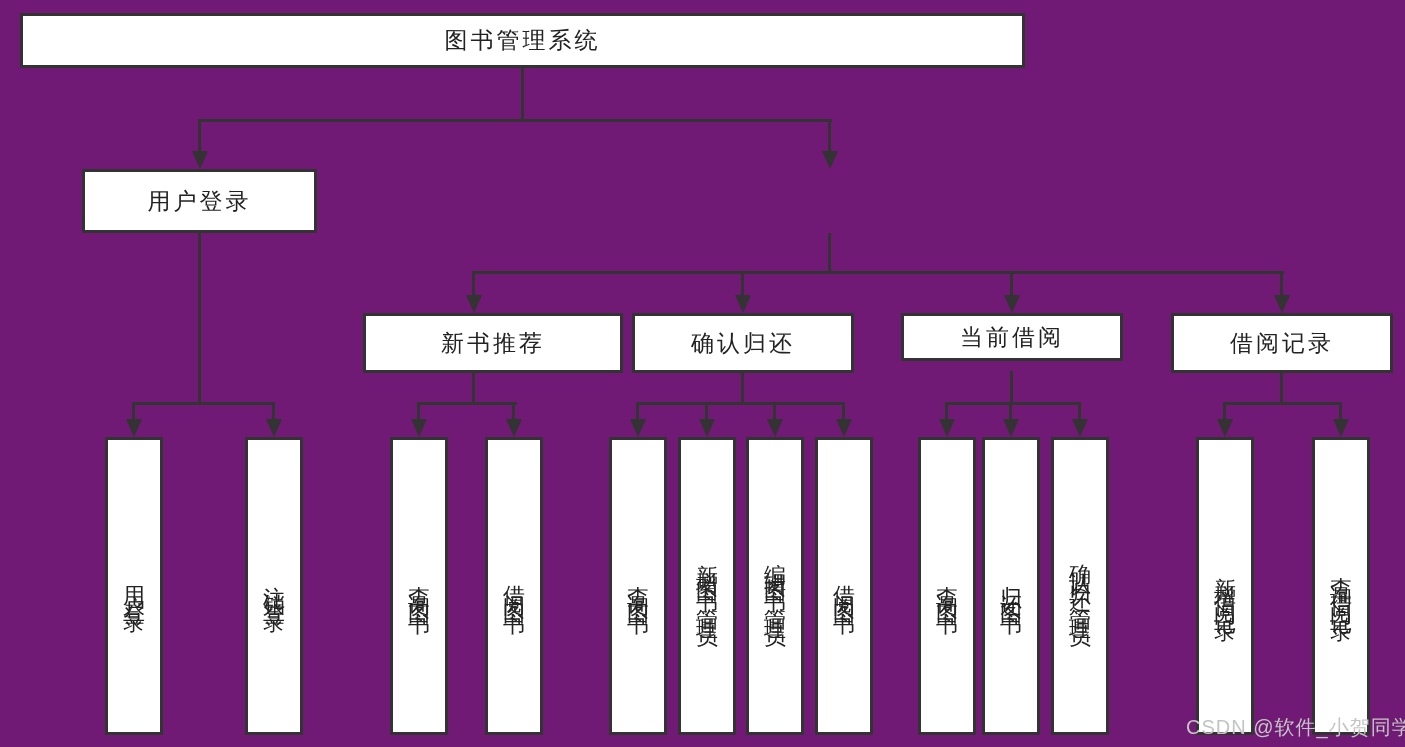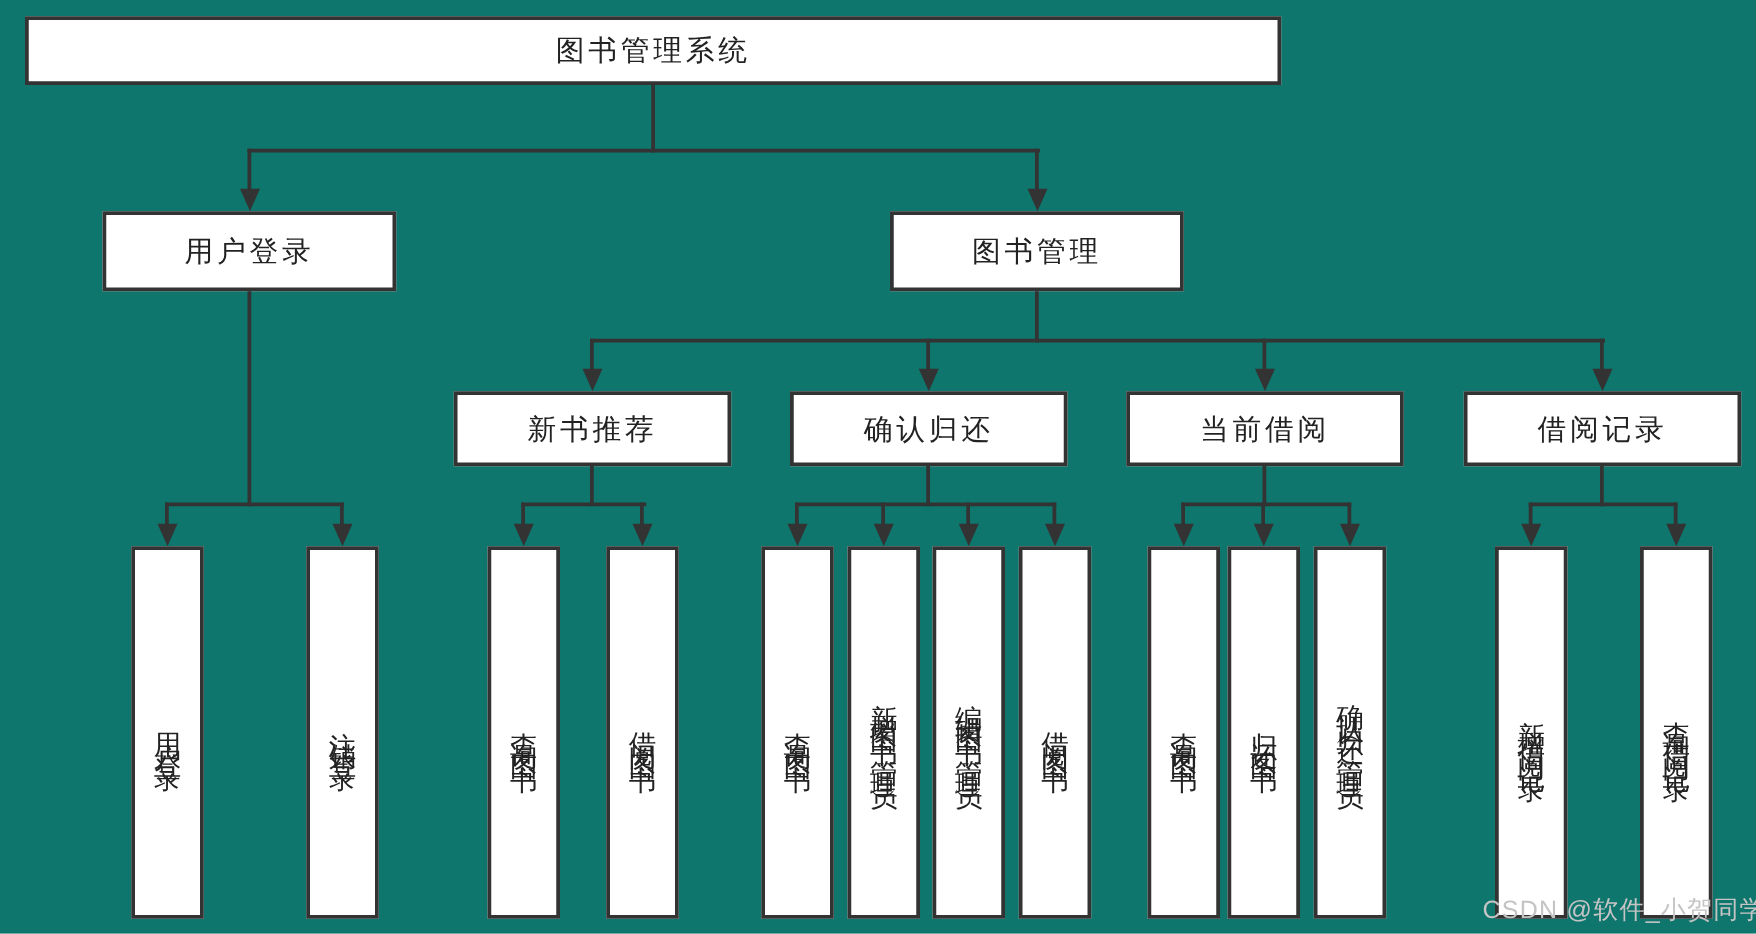--- a/index.html
+++ b/index.html
@@ -1,17 +1,17 @@
 <!DOCTYPE html>
 <html lang="zh"><head>
 <meta charset="utf-8">
 <style>
   html,body{margin:0;padding:0;background:#ffffff;}
   body{font-family:"Liberation Sans","DejaVu Sans",sans-serif;}
-  .canvas{position:relative;width:1405px;height:747px;background:#0f766e;overflow:hidden;}
+  .canvas{position:relative;width:1405px;height:747px;background:#701a75;overflow:hidden;}
   .box{position:absolute;box-sizing:border-box;background:#ffffff;border:3px solid #333333;
        display:flex;align-items:center;justify-content:center;color:#222222;}
   .hlabel{font-size:23px;letter-spacing:3px;white-space:nowrap;}
   .vbox .vlabel{writing-mode:vertical-rl;text-orientation:mixed;font-size:22px;
        letter-spacing:9px;line-height:1;white-space:nowrap;color:#222222;}
   .vline,.hline{position:absolute;background:#333333;}
   .ah{position:absolute;width:0;height:0;border-left:8px solid transparent;
       border-right:8px solid transparent;border-top:18px solid #333333;}
   .watermark{position:absolute;left:1186px;top:714px;font-size:20px;color:#c4c4c4;
       letter-spacing:1px;white-space:nowrap;z-index:10;}
@@ -28,49 +28,46 @@
   <div class="vline" style="left:521px;top:67px;width:3px;height:55px"></div>
   <div class="hline" style="left:198px;top:119px;width:634px;height:3px"></div>
   <div class="vline" style="left:198px;top:119px;width:3px;height:36px"></div>
   <div class="ah" style="left:192px;top:151px"></div>
   <div class="vline" style="left:828px;top:119px;width:3px;height:36px"></div>
   <div class="ah" style="left:822px;top:151px"></div>
 
   <div class="box" style="left:82px;top:169px;width:235px;height:64px">
     <span class="hlabel">用户登录</span>
   </div>
-  <div class="box" style="left:712px;top:169px;width:235px;height:64px">
-    <span class="hlabel">图书管理</span>
-  </div>
 
   <div class="vline" style="left:198px;top:233px;width:3px;height:172px"></div>
   <div class="hline" style="left:132px;top:402px;width:143px;height:3px"></div>
   <div class="vline" style="left:132px;top:402px;width:3px;height:22px"></div>
   <div class="ah" style="left:126px;top:419px"></div>
   <div class="vline" style="left:272px;top:402px;width:3px;height:22px"></div>
   <div class="ah" style="left:266px;top:419px"></div>
 
   <div class="vline" style="left:828px;top:233px;width:3px;height:41px"></div>
   <div class="hline" style="left:472px;top:271px;width:812px;height:3px"></div>
   <div class="vline" style="left:472px;top:271px;width:3px;height:28px"></div>
   <div class="ah" style="left:466px;top:295px"></div>
   <div class="vline" style="left:741px;top:271px;width:3px;height:28px"></div>
   <div class="ah" style="left:735px;top:295px"></div>
   <div class="vline" style="left:1010px;top:271px;width:3px;height:28px"></div>
   <div class="ah" style="left:1004px;top:295px"></div>
   <div class="vline" style="left:1280px;top:271px;width:3px;height:28px"></div>
   <div class="ah" style="left:1274px;top:295px"></div>
 
-  <div class="box" style="left:363px;top:313px;width:222px;height:60px">
+  <div class="box" style="left:363px;top:313px;width:260px;height:60px">
     <span class="hlabel">新书推荐</span>
   </div>
   <div class="box" style="left:632px;top:313px;width:222px;height:60px">
     <span class="hlabel">确认归还</span>
   </div>
-  <div class="box" style="left:901px;top:313px;width:222px;height:60px">
+  <div class="box" style="left:901px;top:313px;width:222px;height:48px">
     <span class="hlabel">当前借阅</span>
   </div>
   <div class="box" style="left:1171px;top:313px;width:222px;height:60px">
     <span class="hlabel">借阅记录</span>
   </div>
 
   <div class="vline" style="left:472px;top:371px;width:3px;height:34px"></div>
   <div class="hline" style="left:417px;top:402px;width:100px;height:3px"></div>
   <div class="vline" style="left:417px;top:402px;width:3px;height:22px"></div>
   <div class="ah" style="left:411px;top:419px"></div>

